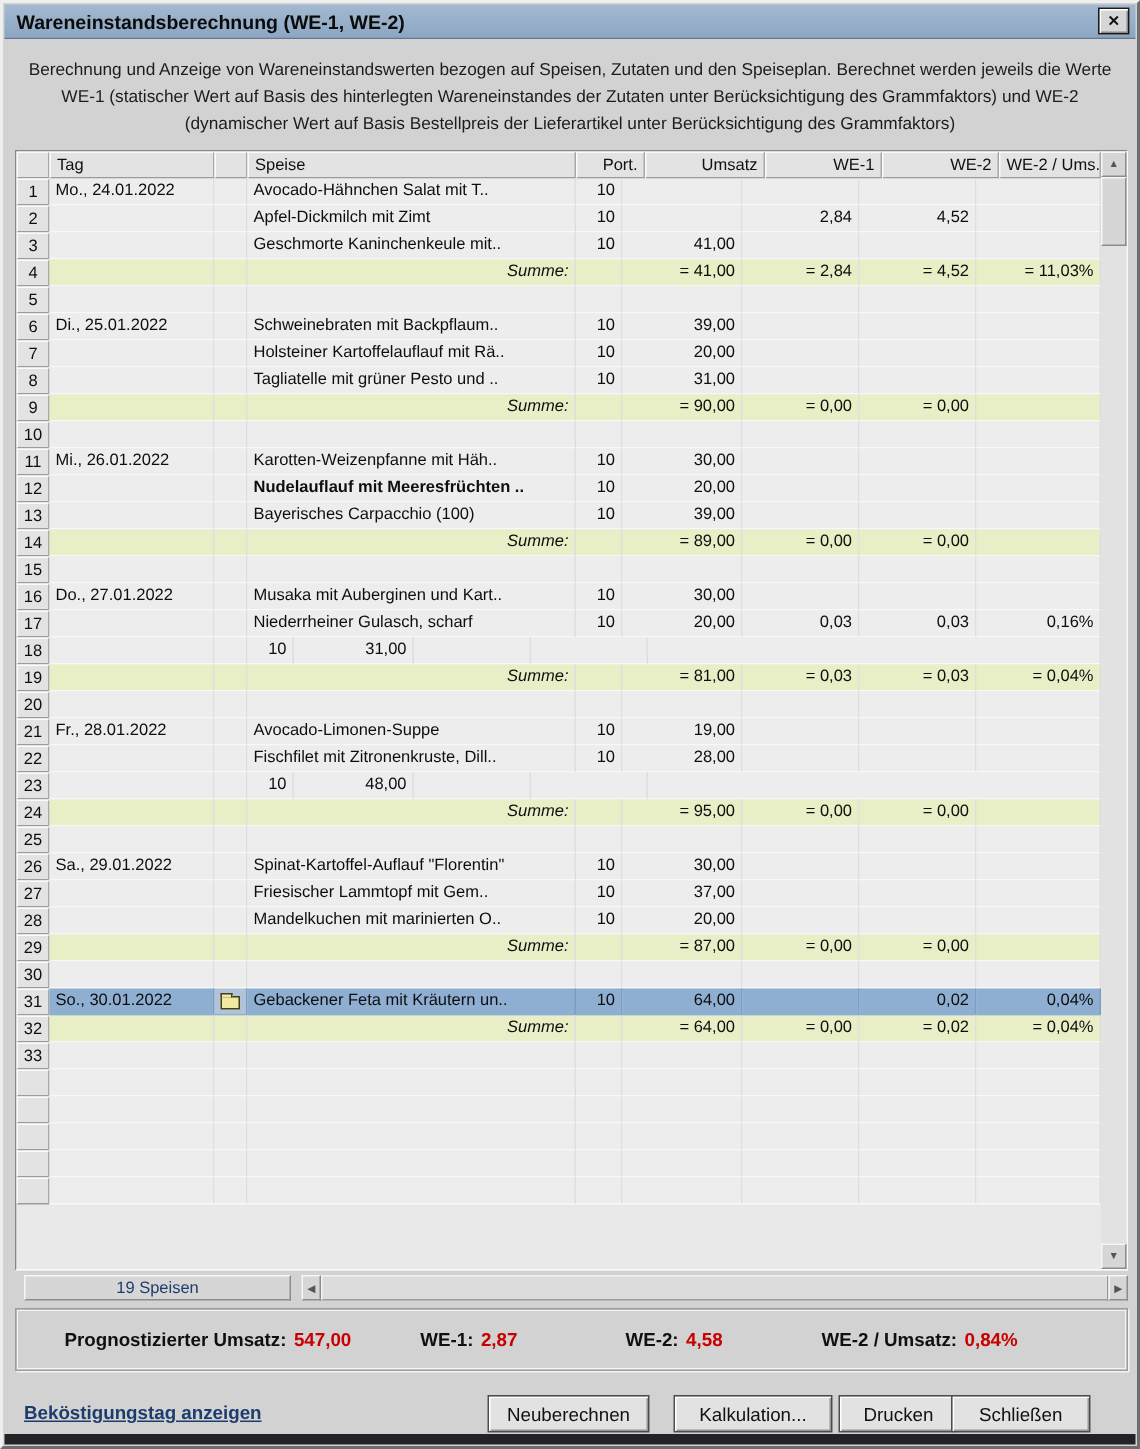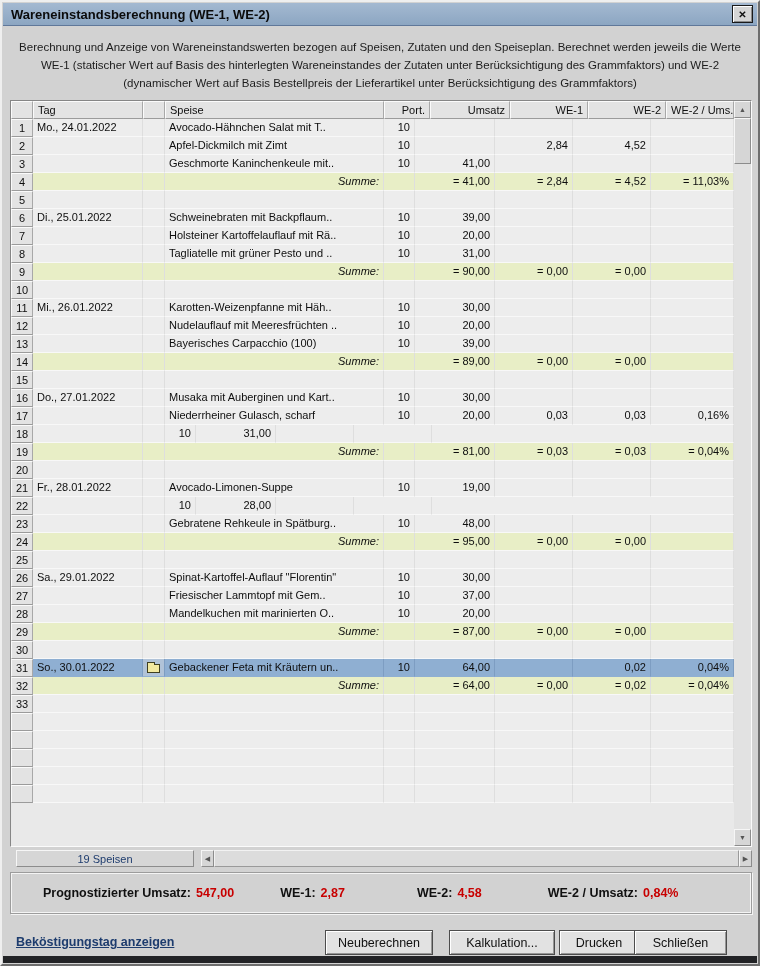--- a/index.html
+++ b/index.html
@@ -227,21 +227,21 @@
           <div class="gc r" style="width: 31px;">10</div>
           <div class="gc r" style="width: 80px;">30,00</div>
           <div class="gc r" style="width: 78px;"></div>
           <div class="gc r" style="width: 78px;"></div>
           <div class="gc r" style="flex: 1 1 0%;"></div>
         </div>
         <div class="gr">
           <div class="gc num" style="width: 22px;">12</div>
           <div class="gc tag" style="width: 110px;"></div>
           <div class="gc iconc" style="width: 22px;"></div>
-          <div class="gc speise" style="width: 219px;">Nudelauflauf mit Meeresfrüchten ..</div>
+          <div class="gc speise" style="width: 219px; font-weight: bold;">Nudelauflauf mit Meeresfrüchten ..</div>
           <div class="gc r" style="width: 31px;">10</div>
           <div class="gc r" style="width: 80px;">20,00</div>
           <div class="gc r" style="width: 78px;"></div>
           <div class="gc r" style="width: 78px;"></div>
           <div class="gc r" style="flex: 1 1 0%;"></div>
         </div>
         <div class="gr">
           <div class="gc num" style="width: 22px;">13</div>
           <div class="gc tag" style="width: 110px;"></div>
           <div class="gc iconc" style="width: 22px;"></div>
@@ -336,31 +336,31 @@
           <div class="gc r" style="width: 31px;">10</div>
           <div class="gc r" style="width: 80px;">19,00</div>
           <div class="gc r" style="width: 78px;"></div>
           <div class="gc r" style="width: 78px;"></div>
           <div class="gc r" style="flex: 1 1 0%;"></div>
         </div>
         <div class="gr">
           <div class="gc num" style="width: 22px;">22</div>
           <div class="gc tag" style="width: 110px;"></div>
           <div class="gc iconc" style="width: 22px;"></div>
+          <div class="gc speise" style="width: 219px;">Fischfilet mit Zitronenkruste, Dill..</div>
           <div class="gc r" style="width: 31px;">10</div>
           <div class="gc r" style="width: 80px;">28,00</div>
           <div class="gc r" style="width: 78px;"></div>
           <div class="gc r" style="width: 78px;"></div>
           <div class="gc r" style="flex: 1 1 0%;"></div>
         </div>
         <div class="gr">
           <div class="gc num" style="width: 22px;">23</div>
           <div class="gc tag" style="width: 110px;"></div>
           <div class="gc iconc" style="width: 22px;"></div>
-          <div class="gc speise" style="width: 219px;">Gebratene Rehkeule in Spätburg..</div>
           <div class="gc r" style="width: 31px;">10</div>
           <div class="gc r" style="width: 80px;">48,00</div>
           <div class="gc r" style="width: 78px;"></div>
           <div class="gc r" style="width: 78px;"></div>
           <div class="gc r" style="flex: 1 1 0%;"></div>
         </div>
         <div class="gr summe">
           <div class="gc num" style="width: 22px;">24</div>
           <div class="gc tag" style="width: 110px;"></div>
           <div class="gc iconc" style="width: 22px;"></div>

